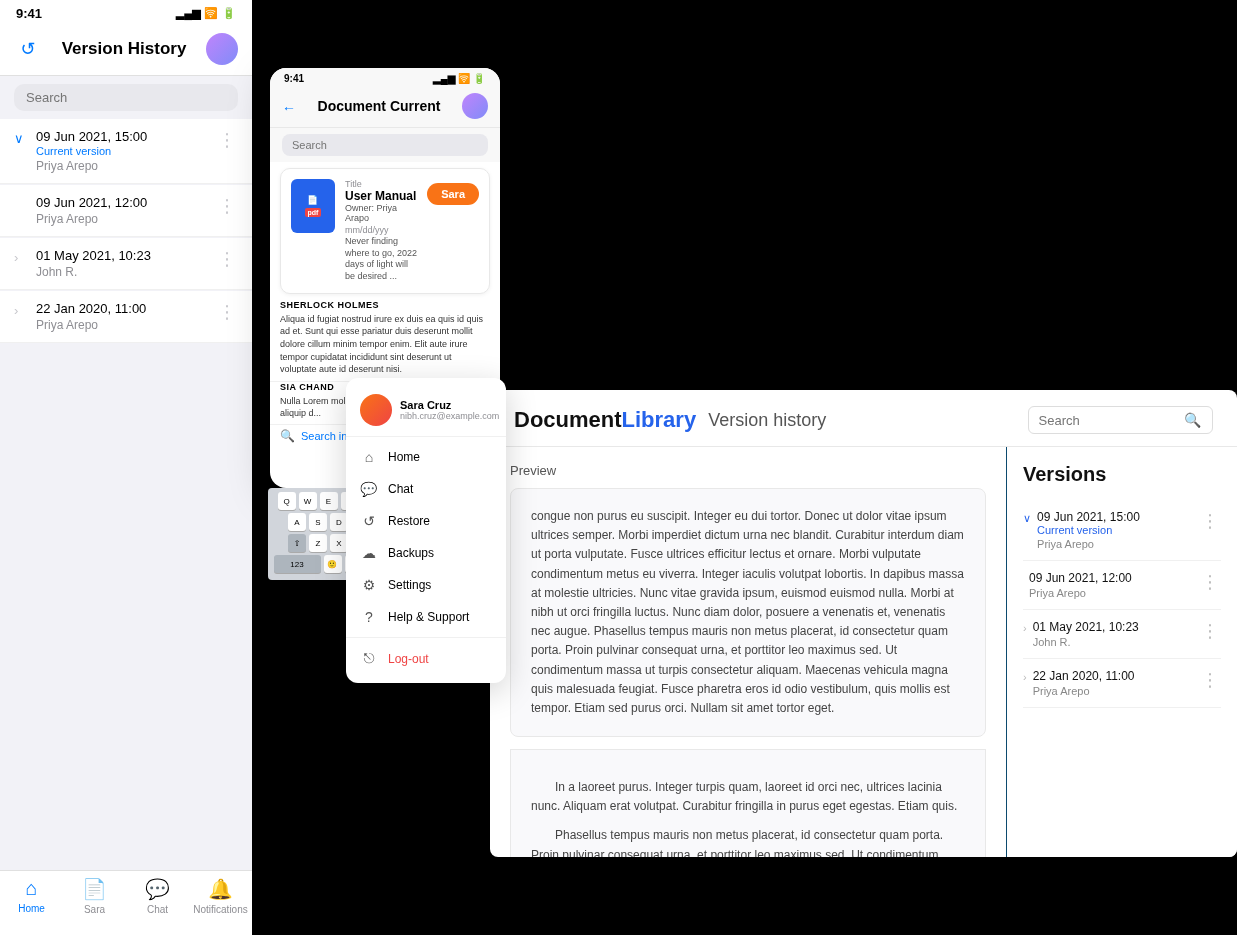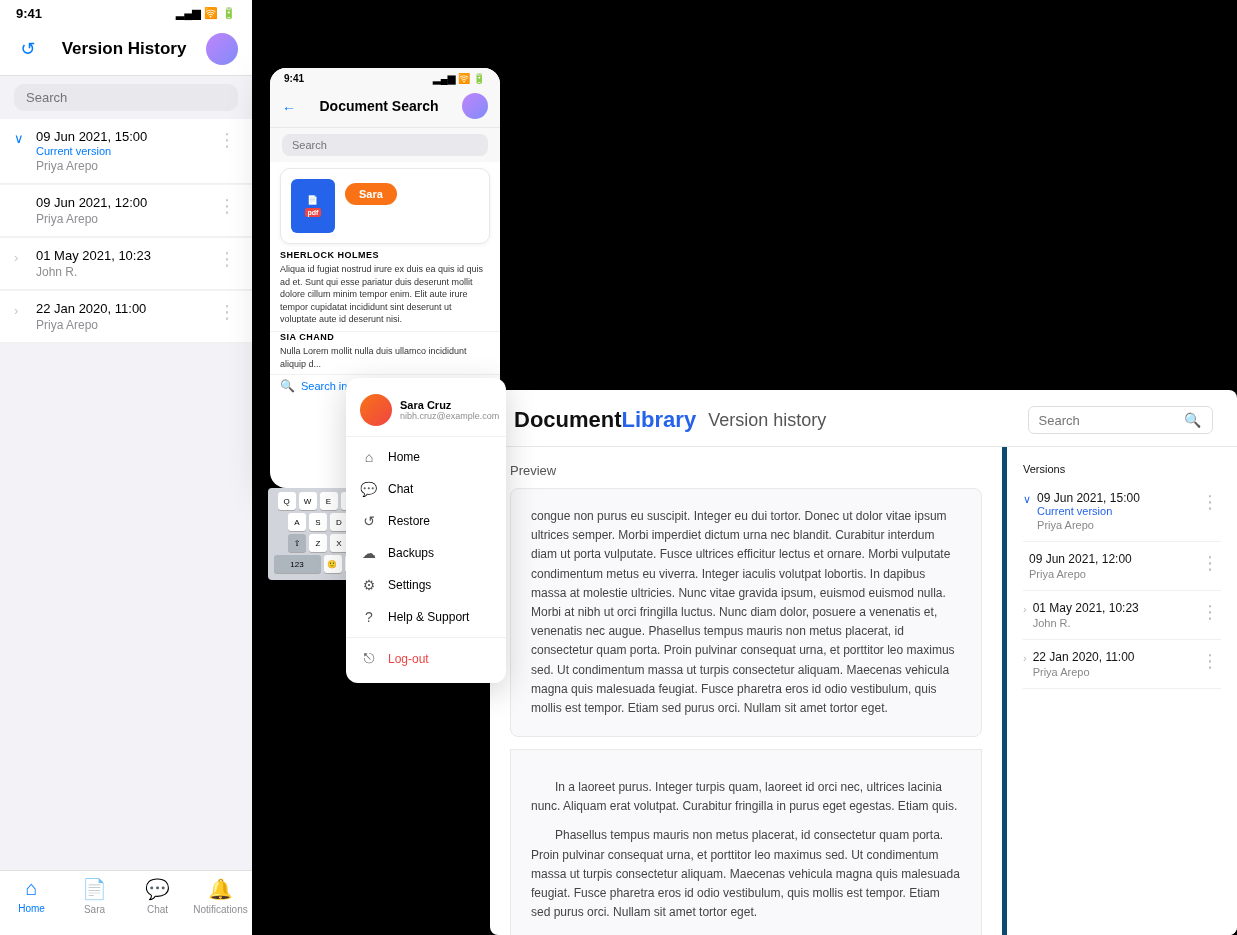--- a/index.html
+++ b/index.html
@@ -293,21 +293,21 @@
       box-shadow: 0 1px 0 #aaa;
     }
     .kb-key.dark { background: #adb5bd; }
     .kb-key.wide { width: 47px; }
 
     
     .desktop-panel {
       position: absolute;
       left: 490px; top: 390px;
       width: 747px;
-      height: 545px;
+      height: 467px;
       background: #fff;
       border-radius: 8px;
       box-shadow: 0 4px 20px rgba(0,0,0,0.12);
       display: flex;
       flex-direction: column;
       overflow: hidden;
     }
 
     .desktop-header {
       padding: 16px 24px 12px;
@@ -348,21 +348,21 @@
 
     .desktop-body {
       display: flex;
       flex: 1;
       overflow: hidden;
     }
 
     .desktop-preview {
       flex: 1;
       padding: 16px 20px;
-      border-right: 5px solid #0c4a6e;
+      border-right: 1px solid #0c4a6e;
       overflow-y: auto;
     }
     .desktop-preview-label {
       font-size: 13px;
       font-weight: 500;
       color: #555;
       margin-bottom: 10px;
     }
     .preview-doc-card {
       background: #f9f9fb;
@@ -383,24 +383,24 @@
       padding: 28px 20px;
     }
 
     .desktop-versions {
       width: 230px;
       padding: 16px;
       overflow-y: auto;
       background: #fff;
     }
     .desktop-versions-title {
-      font-size: 11px;
-      font-weight: 400;
+      font-size: 20px;
+      font-weight: 700;
       color: #111;
-      margin-bottom: 6px;
+      margin-bottom: 14px;
     }
     .dv-item {
       padding: 10px 0;
       border-bottom: 1px solid #f0f0f0;
       display: flex;
       align-items: flex-start;
       justify-content: space-between;
     }
     .dv-item-left {
       display: flex;
@@ -511,31 +511,38 @@
   <div class="overlay-status">
     <span>9:41</span>
     <div>
       <span>▂▄▆</span>
       <span> 🛜</span>
       <span>🔋</span>
     </div>
   </div>
   <div class="overlay-header">
     <span style="color:#007AFF;font-size:14px;">←</span>
-    <span class="overlay-title">Document Search</span>
+    <span class="overlay-title">Document Current</span>
     <div class="overlay-avatar"></div>
   </div>
   <div class="overlay-search">
     <input type="text" placeholder="Search" style="">
   </div>
 
   <div class="overlay-card">
     <div class="doc-icon">
       <span>📄</span>
       <span class="doc-icon-badge">pdf</span>
+    </div>
+    <div class="overlay-card-info">
+      <div class="overlay-card-label">Title</div>
+      <div class="overlay-card-title">User Manual</div>
+      <div class="overlay-card-owner">Owner: Priya Arapo</div>
+      <div class="overlay-card-date">mm/dd/yyy</div>
+      <div class="overlay-card-desc">Never finding where to go, 2022 days of light will be desired ...</div>
     </div>
     <button class="overlay-open-btn">Sara</button>
   </div>
 
   <div style="padding:0 10px 4px;overflow:hidden;">
     <div class="overlay-chat-name">SHERLOCK HOLMES</div>
     <div class="overlay-chat-text" style="max-height:60px;overflow:hidden;">Aliqua id fugiat nostrud irure ex duis ea quis id quis ad et. Sunt qui esse pariatur duis deserunt mollit dolore cillum minim tempor enim. Elit aute irure tempor cupidatat incididunt sint deserunt ut voluptate aute id deserunt nisi.</div>
   </div>
   <div style="padding:0 10px 4px;overflow:hidden;border-top:1px solid #f0f0f0;margin-top:4px;">
     <div class="overlay-chat-name">SIA CHAND</div>

